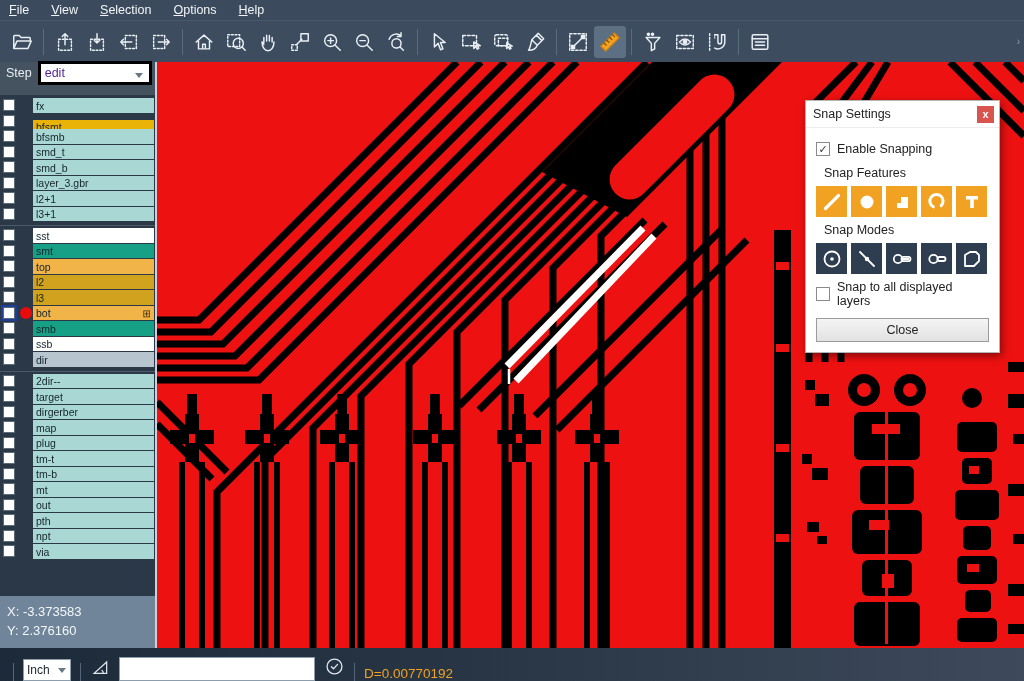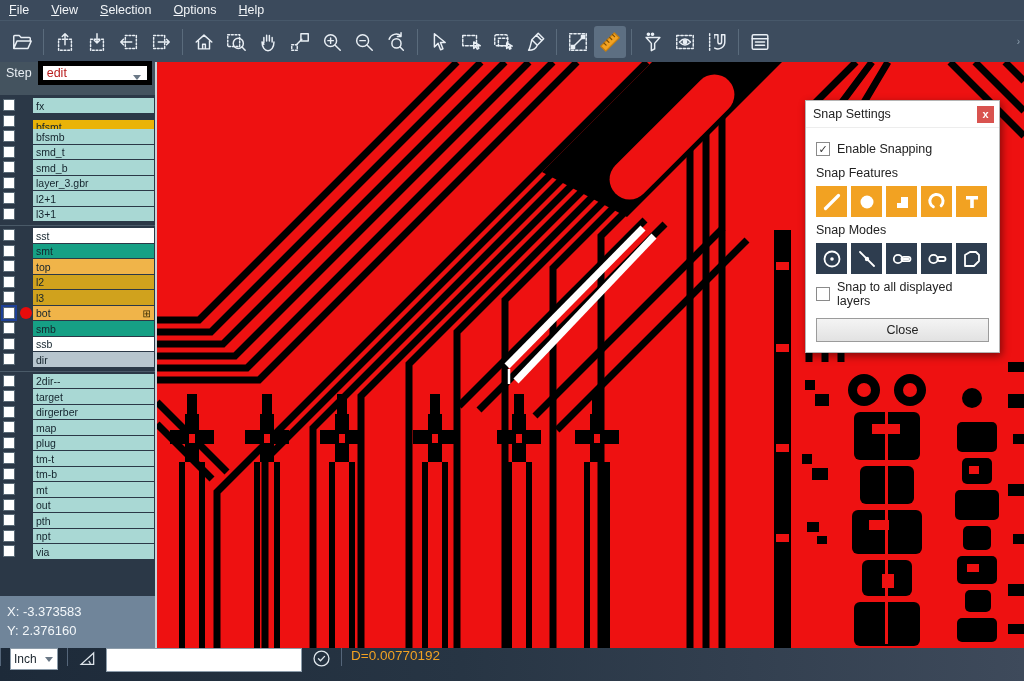--- a/index.html
+++ b/index.html
@@ -24,22 +24,22 @@
   .toverflow { margin-left:auto; margin-right:4px; color:#8fa0b0; font-size:10px; }
 
   
   .main { flex:1 1 auto; display:flex; min-height:0; }
 
   
   .sidebar { width:157px; background:#2b3847; display:flex; flex-direction:column;
     border-right:2px solid #c9d2d8; flex:0 0 auto; }
   .step-row { height:33px; background:#44535f; display:flex; align-items:center; padding:0 3px 12px 6px; gap:6px; flex:0 0 auto; }
   .step-label { color:#e8eef3; font-size:12.5px; }
-  .step-select { flex:1; height:24px; background:#fff; border:5px solid #000000; display:flex;
-    align-items:center; padding:0 4px; font-size:12.5px; color:#b91c1c; position:relative; }
+  .step-select { flex:1; height:24px; background:#fff; border:3px solid #000000; display:flex;
+    align-items:center; padding:0 4px; font-size:12.5px; color:#4c1d95; position:relative; }
   .caret { width:0; height:0; border-left:4px solid transparent; border-right:4px solid transparent;
     border-top:5px solid #6a7886; position:absolute; right:6px; top:9px; }
   .layers { padding-top:3px; flex:0 0 auto; }
   .layer-row { height:14.5px; margin-bottom:1px; display:flex; align-items:center; position:relative; }
   .cb { width:12px; height:12px; background:#fff; border:1px solid #5a6a76; margin-left:3px; flex:0 0 auto; }
   .layer-row.active .cb { outline:2px solid #1d3f97; }
   .dot { width:12px; height:12px; border-radius:50%; background:#e80b0b; position:absolute; left:20px; top:1px; }
   .lname { margin-left:18px; width:121px; height:14.5px; font-size:10.5px; color:#14242d;
     padding:1px 3px 0 3px; overflow:hidden; white-space:nowrap; display:flex; align-items:center; }
   .lname .grid { margin-left:auto; font-size:10px; color:#3a2d05; }
@@ -57,32 +57,32 @@
     border:1px solid #b5b5b5; box-shadow:2px 3px 8px rgba(0,0,0,.45); }
   .dlg-title { height:27px; display:flex; align-items:center; padding:0 5px 0 7px;
     font-size:12.5px; color:#222; border-bottom:1px solid #ededed; }
   .dlg-close { margin-left:auto; width:17px; height:17px; background:#d9534f; color:#fff;
     font-size:11px; font-weight:bold; display:flex; align-items:center; justify-content:center; cursor:default; }
   .dlg-body { padding:9px 10px 10px 10px; }
   .chk-row { display:flex; align-items:center; gap:7px; margin:5px 0 10px 0; }
   .chk { width:14px; height:14px; background:#fff; border:1px solid #8a8a8a; font-size:11px;
     color:#333; display:flex; align-items:center; justify-content:center; line-height:1; }
   .chk-label, .sec-label { font-size:12.5px; color:#222; }
-  .sec-label { display:block; margin:4px 0 6px 0; }
+  .sec-label { display:block; margin:4px 0 6px 8px; }
   .btn-row { display:flex; gap:4px; margin-bottom:6px; }
   .fbtn { width:31px; height:31px; background:#f2a222; display:flex; align-items:center; justify-content:center; }
   .mbtn { width:31px; height:31px; background:#2e3d4f; display:flex; align-items:center; justify-content:center; }
   .fbtn svg { stroke:#fff; fill:none; stroke-linecap:round; }
   .mbtn svg { stroke:#fff; fill:none; stroke-linecap:round; stroke-linejoin:round; }
   .close-btn { margin-top:9px; width:100%; height:24px; background:linear-gradient(#f4f4f4,#e2e2e2);
     border:1px solid #9b9b9b; font-size:12.5px; color:#222; text-align:center; line-height:22px; cursor:default; }
 
   
-  .statusbar { height:33px; flex:0 0 auto; display:flex; align-items:flex-start; gap:9px;
-    padding-left:0; background:linear-gradient(90deg,#1d2a39 0%, #273544 45%, #3e4a5b 100%); }
+  .statusbar { height:33px; flex:0 0 auto; display:flex; align-items:flex-end; gap:9px;
+    padding-left:13px; background:linear-gradient(90deg,#1d2a39 0%, #273544 45%, #3e4a5b 100%); }
   .ssep { width:1px; height:18px; background:#55667a; flex:0 0 auto; }
   .unit-box { width:48px; height:22px; background:#fff; border:1px solid #8d9dab; display:flex;
     align-items:center; padding:0 3px; font-size:12px; color:#1a242c; position:relative; }
   .unit-box .caret { right:4px; top:8px; }
   .angle-icon svg { stroke:#dfe6ec; fill:none; stroke-width:1.5; }
   .measure-input { width:196px; height:24px; background:#fff; border:1px solid #8d9dab;
     font-size:12px; padding:0 4px; color:#1a242c; }
   .confirm-icon svg { stroke:#dfe6ec; fill:none; stroke-width:1.5; stroke-linecap:round; }
   .distance { color:#f2a222; font-size:13.5px; }
 </style>

